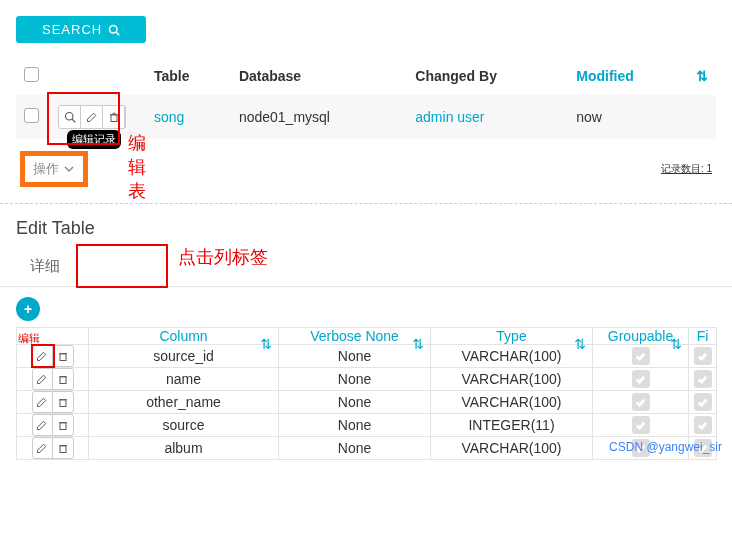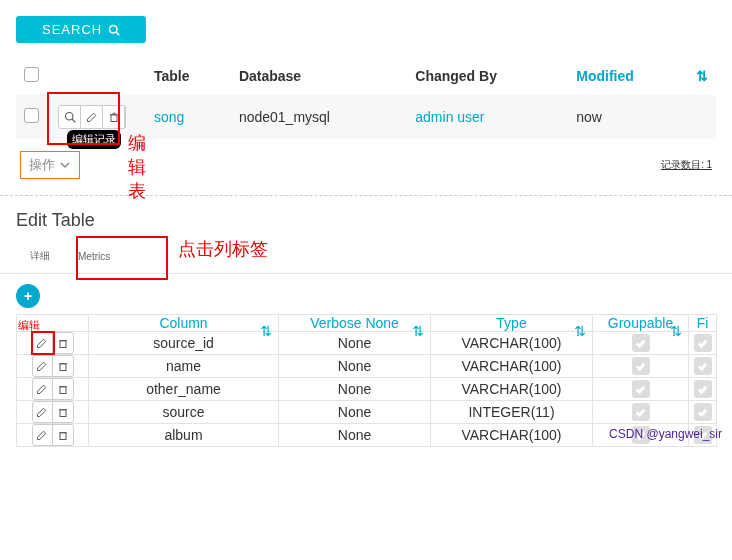--- a/index.html
+++ b/index.html
@@ -14,41 +14,41 @@
 .checkbox { width: 15px; height: 15px; border: 1px solid #aaa; border-radius: 3px; display: inline-block; background: #fff; }
 .sort-icon { color: #00a8cc; }
 .action-icons { display: inline-flex; border: 1px solid #ccc; border-radius: 3px; background: #fff; position: relative; }
 .action-icons .ico { width: 22px; height: 22px; display: flex; align-items: center; justify-content: center; border-right: 1px solid #ccc; }
 .action-icons .ico:last-child { border-right: none; }
 .redbox1 { position: absolute; border: 2px solid #e00; left: -3px; top: -3px; width: 73px; height: 53px; pointer-events: none; }
 .tooltip { position: absolute; background: #000; color: #fff; font-size: 11px; padding: 2px 5px; border-radius: 6px; top: 24px; left: 8px; white-space: nowrap; }
 .red-annot { color: #e00; font-size: 18px; position: absolute; }
 .row-wrap { position: relative; }
 .below-row { display: flex; justify-content: space-between; align-items: center; margin-top: 12px; padding: 0 4px 16px 4px; }
-.ops-btn { border: 1px solid #f97316; background: #fff; padding: 4px 8px; color: #888; font-size: 13px; display: inline-flex; align-items: center; gap: 4px; cursor: pointer; }
+.ops-btn { border: 5px solid #f97316; background: #fff; padding: 4px 8px; color: #888; font-size: 13px; display: inline-flex; align-items: center; gap: 4px; cursor: pointer; }
 .count { font-size: 10px; text-decoration: underline; }
 .divider { border-top: 1px dashed #ccc; margin: 0 0 14px 0; }
 .edit-title { font-size: 18px; font-weight: 400; padding: 0 16px 8px 16px; color: #444; }
 .tabs-row { display: flex; align-items: center; padding: 0 16px; border-bottom: 1px solid #e5e5e5; position: relative; }
-.tab { padding: 10px 14px; color: #666; cursor: pointer; font-size: 10px; }
+.tab { padding: 10px 14px; color: #666; cursor: pointer; font-size: 15px; }
 .tab.active { border: 1px solid #e5e5e5; border-bottom: 1px solid #fff; margin-bottom: -1px; border-radius: 3px 3px 0 0; color: #333; }
 .redbox2 { position: absolute; border: 2px solid #e00; left: 76px; top: -3px; width: 92px; height: 44px; pointer-events: none; }
 .lower { padding: 10px 16px 0 16px; position: relative; }
 .add-btn { width: 24px; height: 24px; border-radius: 50%; background: #00a8cc; color: #fff; display: flex; align-items: center; justify-content: center; font-weight: bold; cursor: pointer; margin-bottom: 6px; }
 .col-table { width: 100%; border-collapse: collapse; table-layout: fixed; }
 .col-table th, .col-table td { border: 1px solid #e3e3e3; padding: 0; text-align: center; font-size: 14px; }
 .col-table th { font-weight: 400; color: #00a8cc; position: relative; }
 .sort-ic { position: absolute; right: 6px; top: 8px; color: #00a8cc; }
 .row-actions { display: inline-flex; border: 1px solid #ccc; border-radius: 3px; background: #fff; }
 .row-actions .ico { width: 20px; height: 20px; display: flex; align-items: center; justify-content: center; border-right: 1px solid #ccc; }
 .row-actions .ico:last-child { border-right: none; }
 .check-sq { width: 18px; height: 18px; background: #ddd; border-radius: 3px; display: inline-flex; align-items: center; justify-content: center; }
 .check-sq svg { width: 11px; height: 11px; stroke: #fff; stroke-width: 3; fill: none; }
 .redbox3 { position: absolute; border: 2px solid #e00; width: 24px; height: 24px; pointer-events: none; }
-.watermark { position: absolute; right: 10px; bottom: 6px; color: #4c1d95; font-size: 12px; }
+.watermark { position: absolute; right: 10px; bottom: 6px; color: #3b82f6; font-size: 12px; }
 svg.ic { width: 12px; height: 12px; }
 </style>
 </head>
 <body>
 
 <div class="top-section">
   <button class="search-btn">
     <span>SEARCH</span>
     <svg viewBox="0 0 16 16">
         <circle cx="7" cy="7" r="5" fill="none" stroke="#fff" stroke-width="2"></circle>
@@ -115,21 +115,20 @@
     <span class="count">记录数目: 1</span>
   </div>
 </div>
 
 <div class="divider"></div>
 
 <div class="edit-title">Edit Table</div>
 
 <div class="tabs-row">
   <div class="tab">详细</div>
-  <div class="tab">Metrics</div>
   <span class="redbox2"></span>
   <span class="red-annot" style="left:178px; top:-2px">点击列标签</span>
 </div>
 
 <div class="lower">
   <div class="add-btn">+</div>
   <span class="red-annot" style="left:18px; top:44px; font-size:11px">编辑</span>
 
   <table class="col-table">
     <colgroup>

